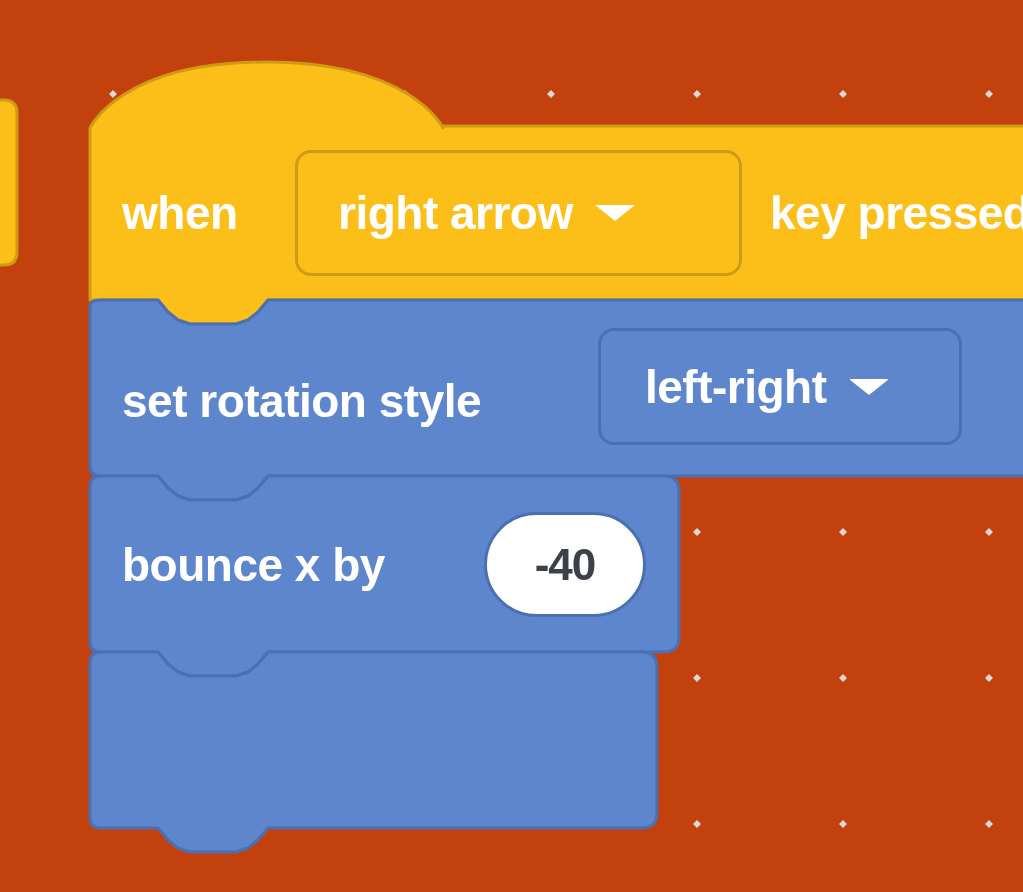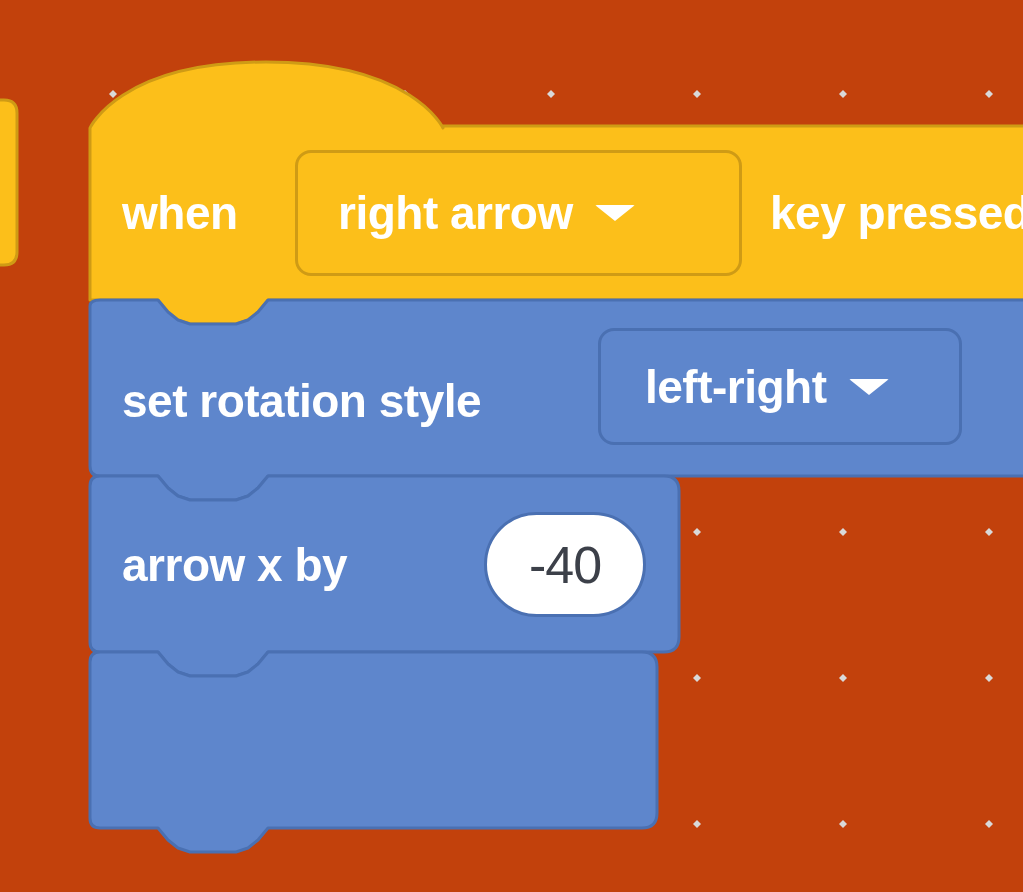--- a/index.html
+++ b/index.html
@@ -111,22 +111,22 @@
     border: 3px solid #4a70b2;
     border-radius: 53px;
     box-sizing: border-box;
     display: flex;
     align-items: center;
     justify-content: center;
   }
   #num-x .num-text {
     color: #3c4049;
     font-family: "Liberation Sans", sans-serif;
-    font-size: 52px;
-    font-weight: normal;
+    font-size: 44px;
+    font-weight: bold;
     letter-spacing: -1px;
     line-height: 1;
   }
 
   
   #lbl-when        { left: 122px; top: 190px; }
   #lbl-keypressed  { left: 770px; top: 190px; }
   #lbl-setrot      { left: 122px; top: 378px; }
   #lbl-changex     { left: 122px; top: 542px; }
   #lbl-bounce      { left: 122px; top: 718px; }
@@ -234,20 +234,20 @@
 
     <span class="blk-label" id="lbl-keypressed">key pressed</span>
 
     <span class="blk-label" id="lbl-setrot">set rotation style</span>
 
     <div class="dropdown" id="dd-rotation">
       <span class="dd-text">left-right</span>
       <span class="caret"></span>
     </div>
 
-    <span class="blk-label" id="lbl-changex">arrow x by</span>
+    <span class="blk-label" id="lbl-changex">bounce x by</span>
 
     <div id="num-x">
       <span class="num-text">-40</span>
     </div>
 
   </div>
 </div>
 
 </body></html>

